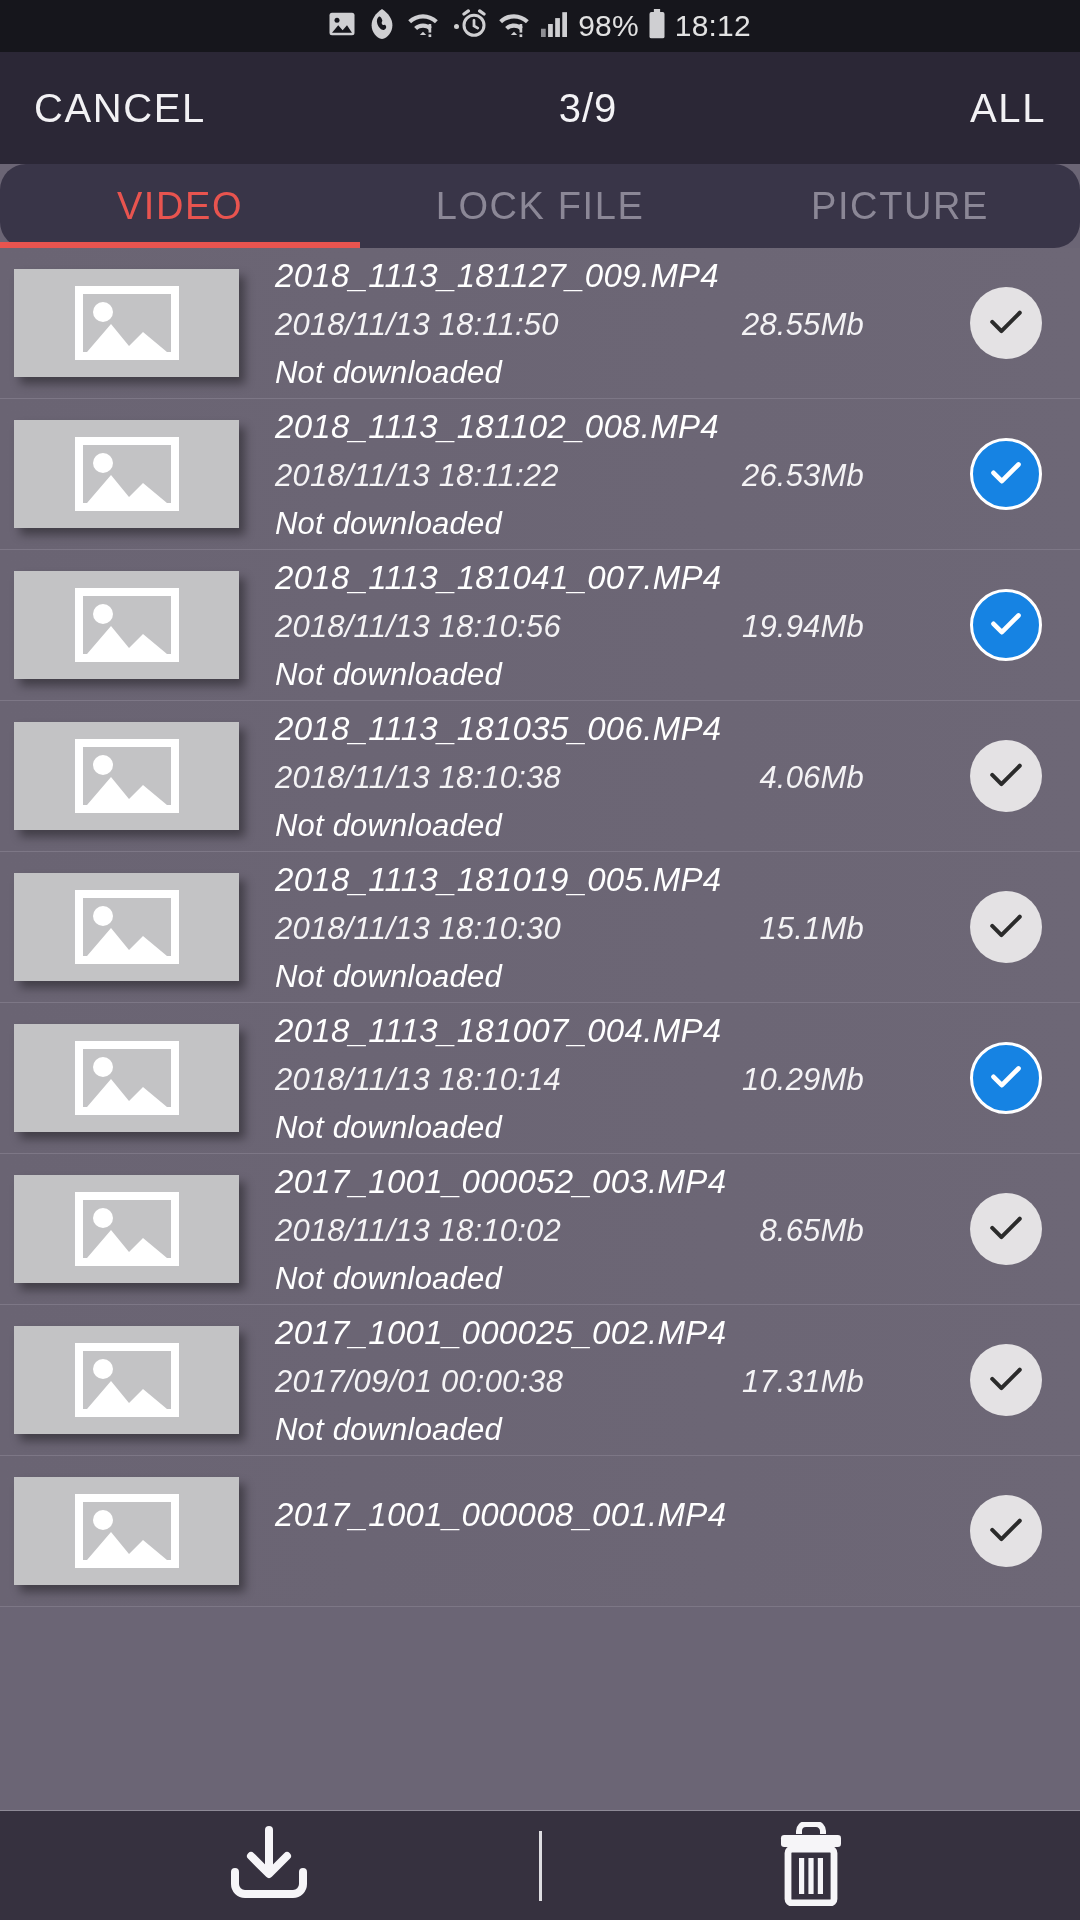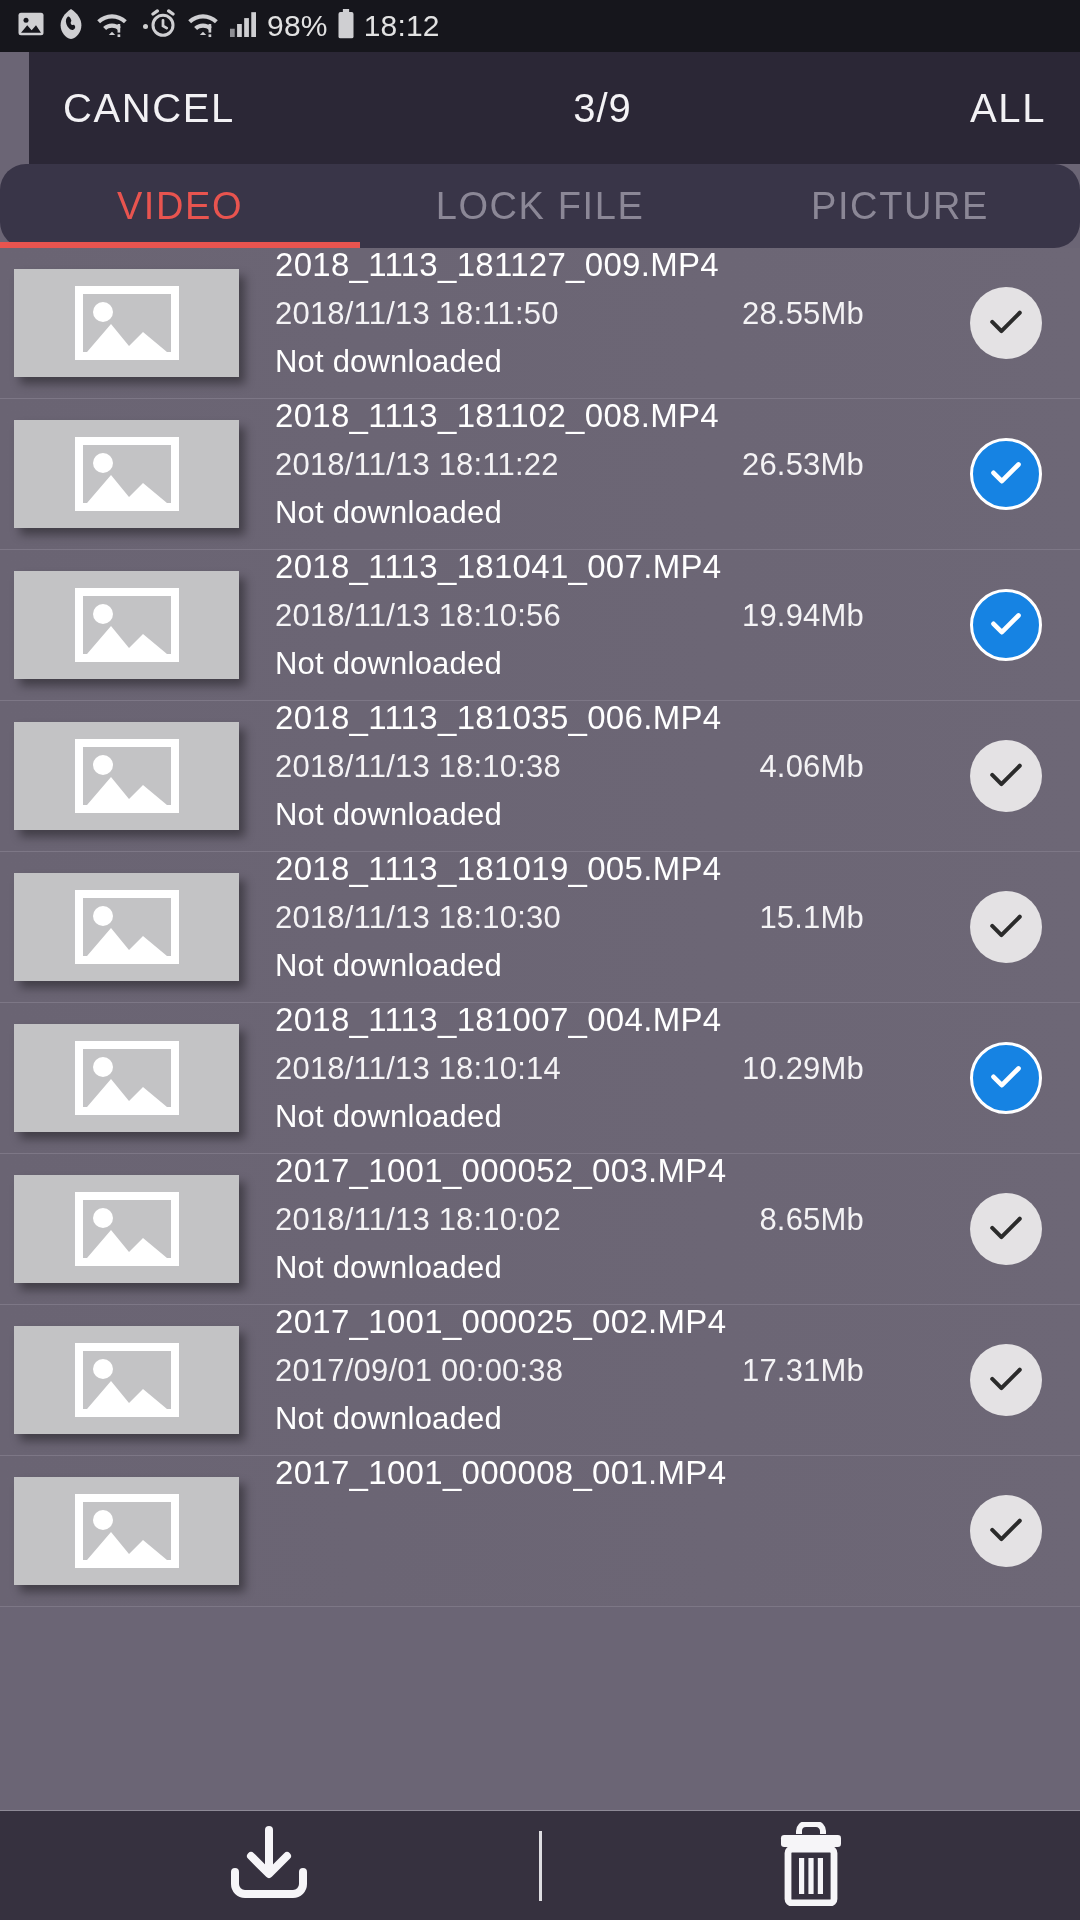--- a/index.html
+++ b/index.html
@@ -7,35 +7,34 @@
     width:1080px; height:1920px;
     background:#6b6575;
     font-family:"Liberation Sans", sans-serif;
     overflow:hidden;
   }
   #app{ position:relative; width:1080px; height:1920px; overflow:hidden; }
 
   
   .statusbar{
     height:52px; background:#16161c; color:#d6d6d6;
-    display:flex; align-items:center; justify-content:flex-start;
+    display:flex; align-items:center; justify-content:center;
     padding:0 18px 0 16px;
   }
   .sb-left, .sb-right{ display:flex; align-items:center; gap:11px; }
   .sb-right{ gap:9px; }
   .sb-ico{ display:block; }
   .sb-text{ font-size:30px; letter-spacing:.2px; color:#e2e2e2; font-weight:400; }
   .sb-dot{ width:5px; height:5px; border-radius:50%; background:#cfcfcf; margin-left:4px; }
 
   
   .titlebar{
     height:112px; background:#2b2736;
     display:flex; align-items:center; justify-content:space-between;
     padding:8px 34px;
-    margin-left:29px;
   }
   .tb-btn{
     color:#f2f1f4; font-size:40px; letter-spacing:1.6px; font-weight:400;
     cursor:pointer; background:none; border:none; font-family:inherit;
   }
   .tb-count{ color:#f4f3f6; font-size:40px; letter-spacing:1px; }
 
   
   .tabbar{
     height:84px; background:#393548; position:relative;
@@ -70,21 +69,21 @@
   }
   .thumb{
     width:225px; height:108px; background:#c3c3c5;
     box-shadow:6px 7px 9px rgba(0,0,0,.38);
     display:flex; align-items:center; justify-content:center;
   }
   .pic-icon{ display:block; }
 
   .meta{
     flex:1; height:151px; position:relative; margin-left:36px;
-    display:flex; flex-direction:column; justify-content:flex-start;
+    display:flex; flex-direction:column; justify-content:center;font-style:italic;
   }
   .fname{
     color:#ffffff; font-size:33px; letter-spacing:.3px;
     line-height:1; margin-bottom:17px;
   }
   .line2{
     display:flex; align-items:baseline;
     margin-bottom:17px;
   }
   .fdate{ color:#f4f3f5; font-size:31px; letter-spacing:.2px; line-height:1; }

